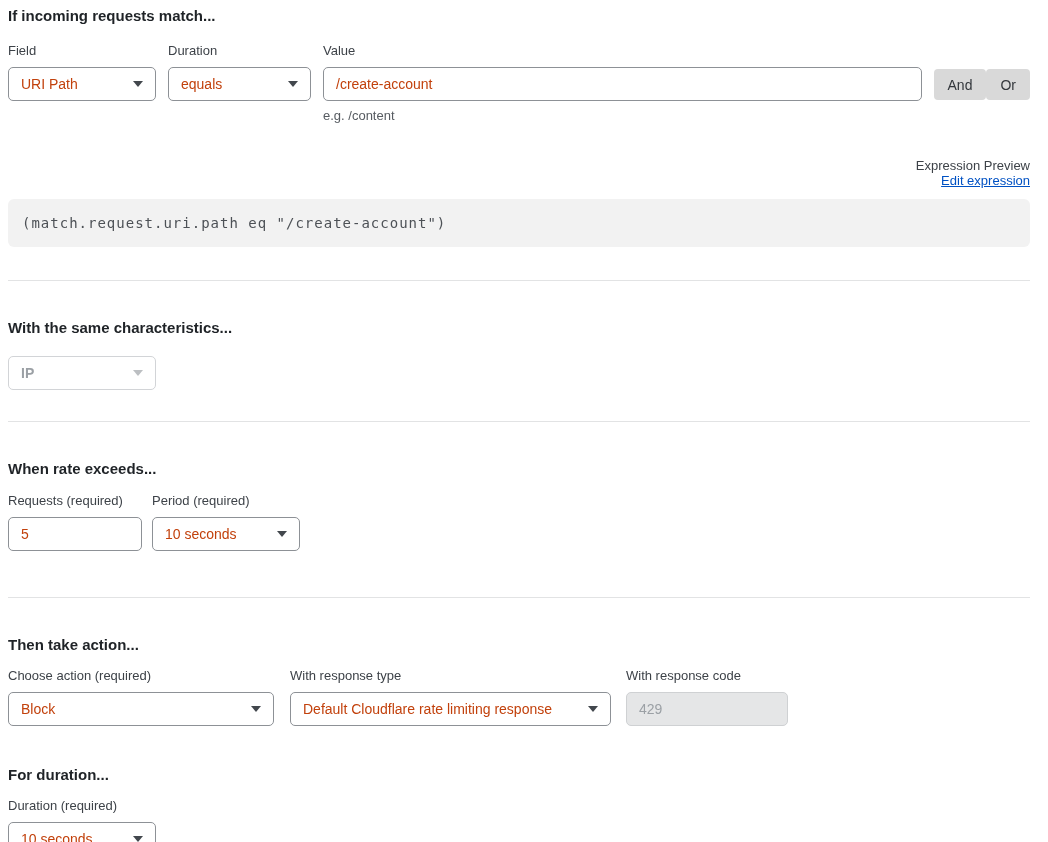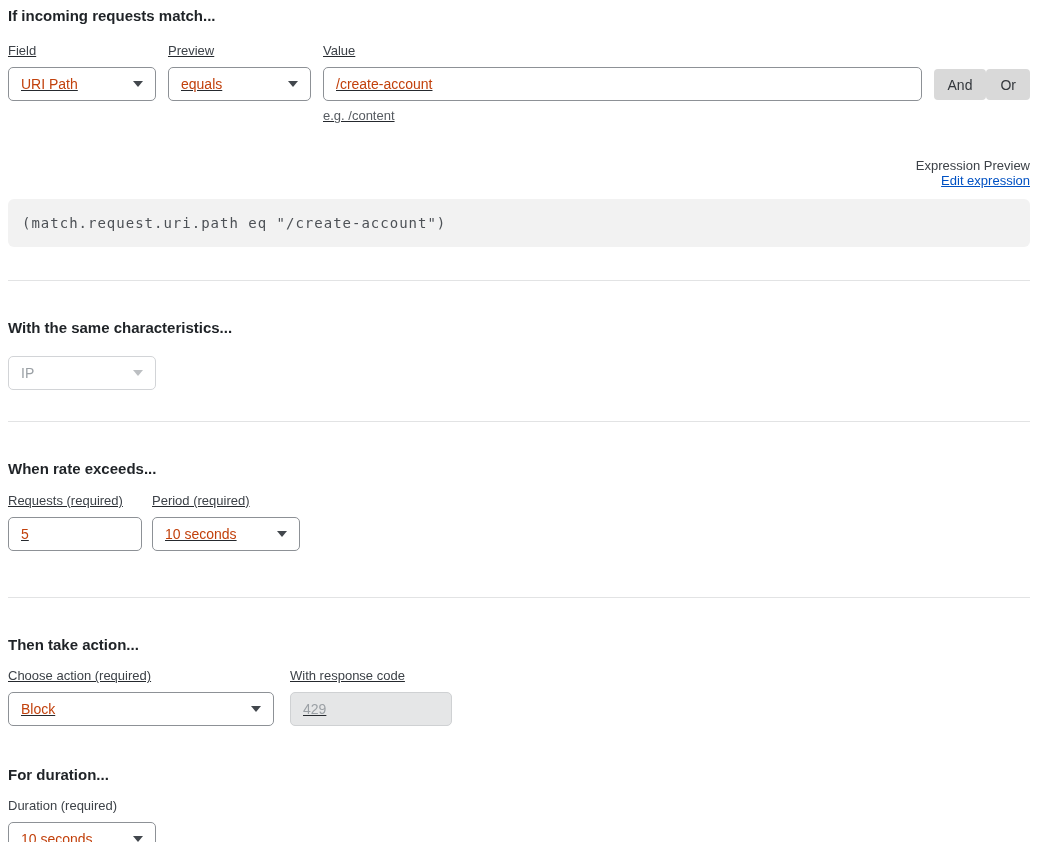--- a/index.html
+++ b/index.html
@@ -44,20 +44,21 @@
     border-left: 5px solid transparent;
     border-right: 5px solid transparent;
     border-top: 6px solid #42474d;
     margin-left: 10px;
     flex: 0 0 auto;
   }
   .control.disabled {
     border-color: #d2d4d7;
     color: #9ba0a5;
     cursor: default;
+    font-weight: bold;
   }
   .control.disabled .chevron { border-top-color: #bcbfc2; }
   input.control {
     width: 100%;
     font-family: "Liberation Sans", "DejaVu Sans", sans-serif;
     outline: none;
   }
   input.control-disabled {
     background: #e5e6e7;
     border: 1px solid #cfd1d3;
@@ -95,21 +96,21 @@
     color: #4d5156;
     margin-top: 11px;
   }
   hr.divider {
     border: none;
     border-top: 1px solid #e2e3e4;
     margin: 0;
   }
   
   .match-row { display: flex; align-items: flex-start; margin-top: 20px; }
-  .col { display: flex; flex-direction: column; text-decoration: underline; }
+  .col { display: flex; flex-direction: column; }
   .col .field-label { margin-bottom: 9px; }
   .w-field { width: 148px; margin-right: 12px; }
   .w-operator { width: 143px; margin-right: 12px; }
   .w-value { flex: 1 1 auto; }
   .andor { display: flex; align-items: flex-end; padding-top: 25px; }
   .andor .btn + .btn { }
   .andor .btn:first-child { margin-left: 12px; }
   .expr-header {
     display: flex;
     justify-content: space-between;
@@ -145,21 +146,21 @@
     <div class="match-row">
       <div class="col w-field">
         <span class="field-label">Field</span>
         <div class="control select">
           <span>URI Path</span>
           <span class="chevron"></span>
         </div>
       </div>
 
       <div class="col w-operator">
-        <span class="field-label">Preview</span>
+        <span class="field-label">Duration</span>
         <div class="control select">
           <span>equals</span>
           <span class="chevron"></span>
         </div>
       </div>
 
       <div class="col w-value">
         <span class="field-label">Value</span>
         <input class="control" type="text" value="/create-account" style="">
         <span class="hint">e.g. /content</span>
@@ -215,20 +216,27 @@
   <hr class="divider">
   <div class="spacer-39"></div>
 
   <section>
     <h2 class="section-heading">Then take action...</h2>
     <div class="action-row">
       <div class="col action-choose">
         <span class="field-label">Choose action (required)</span>
         <div class="control select">
           <span>Block</span>
+          <span class="chevron"></span>
+        </div>
+      </div>
+      <div class="col action-response-type">
+        <span class="field-label">With response type</span>
+        <div class="control select">
+          <span>Default Cloudflare rate limiting response</span>
           <span class="chevron"></span>
         </div>
       </div>
       <div class="col action-response-code">
         <span class="field-label">With response code</span>
         <input class="control control-disabled" type="text" disabled="" value="429" style="">
       </div>
     </div>
 
     <div class="duration-block">

